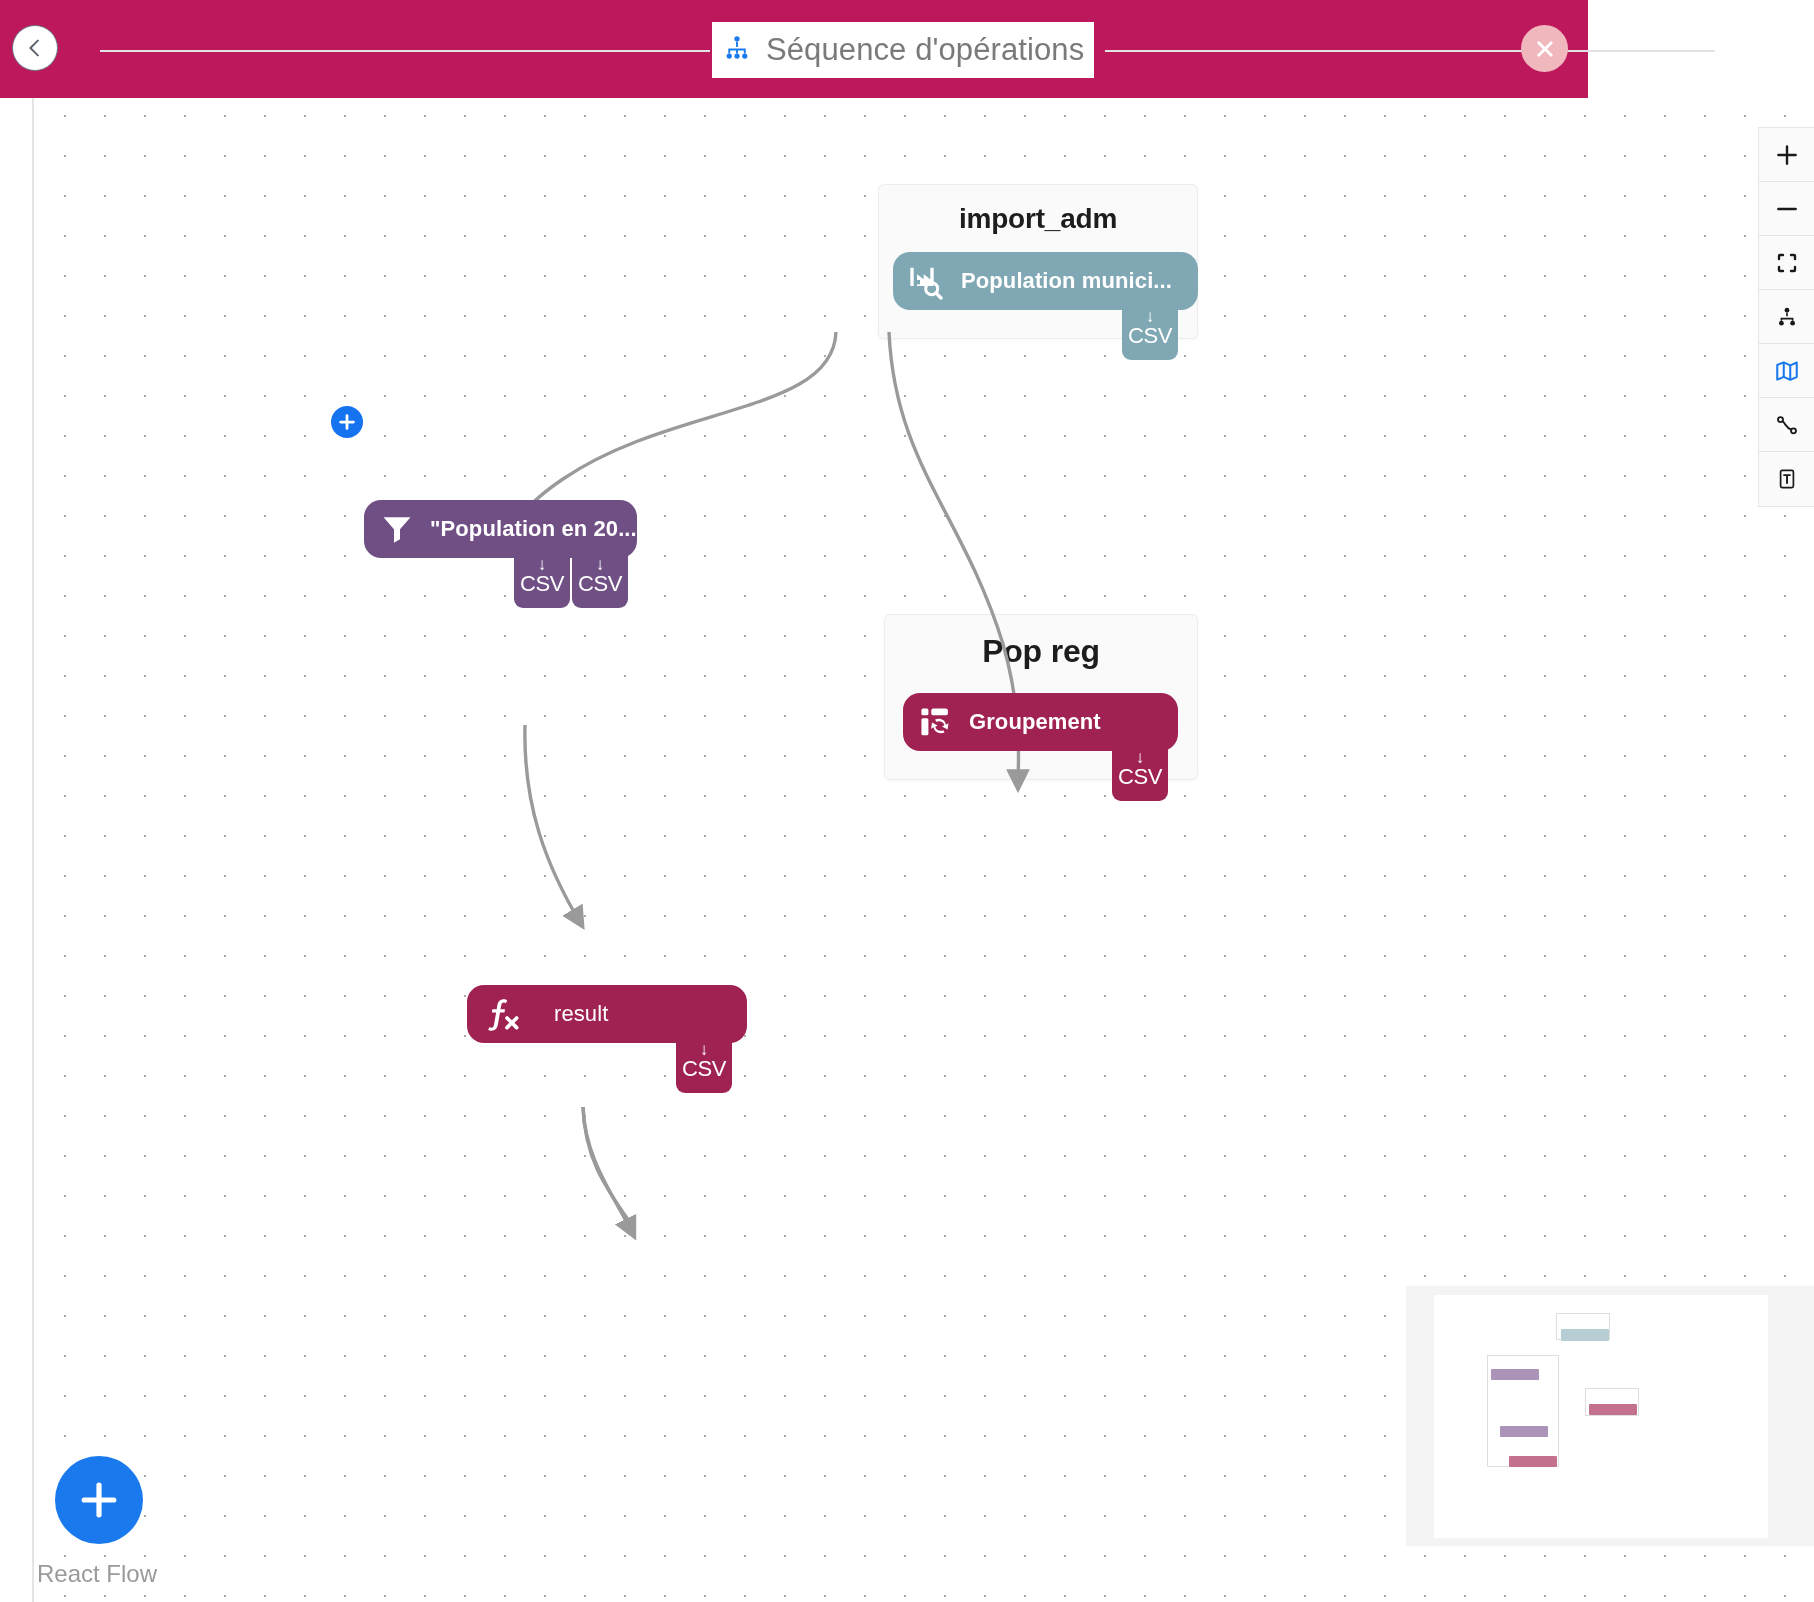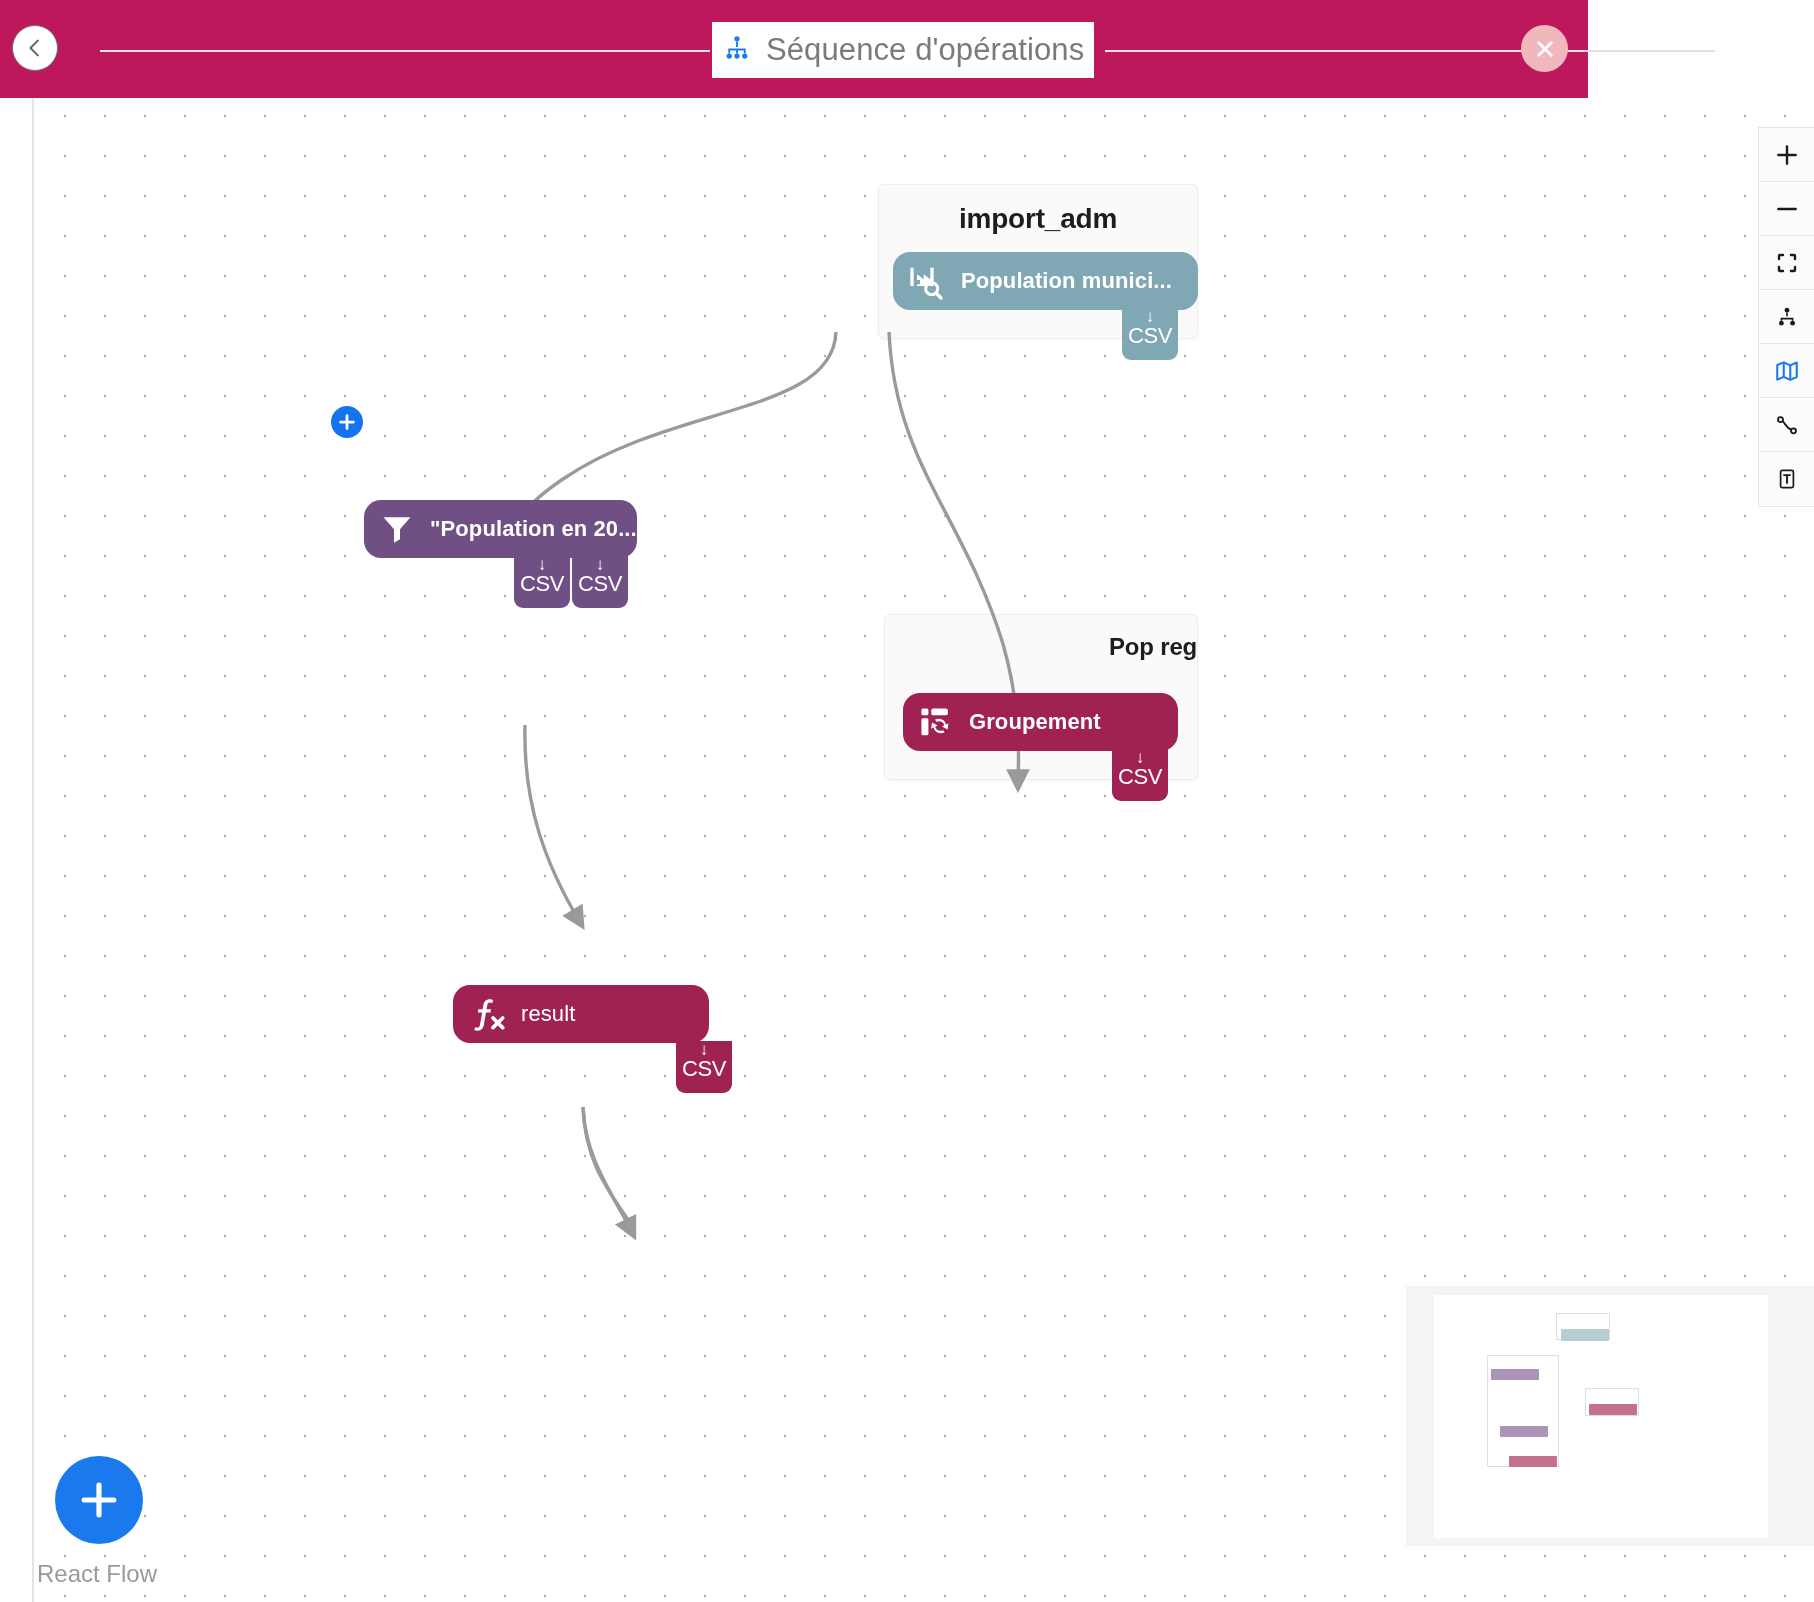--- a/index.html
+++ b/index.html
@@ -331,36 +331,36 @@
     <div class="csv-badge" style="left:481px; top:472px; background:#6f4f84;">
       <span class="arrow">↓</span>
       <span class="csv-text">CSV</span>
     </div>
     <div class="csv-badge" style="left:539px; top:472px; background:#6f4f84;">
       <span class="arrow">↓</span>
       <span class="csv-text">CSV</span>
     </div>
 
 
-    <div class="node" style="left:420px; top:901px; width:256px; background:#9f2252;">
+    <div class="node" style="left:434px; top:901px; width:280px; background:#9f2252;gap:19px;">
       <span class="node-icon">
         <svg width="40" height="40" viewBox="0 0 24 24" fill="#ffffff">
           <path d="M13.8 3.2c-2.4 0-3.6 1.3-4 3.6l-.4 2.4H6.8l-.3 1.9h2.6l-1.2 6.8c-.3 1.9-.8 2.4-1.6 2.4-.5 0-.9-.2-1.2-.5l-.8 1.6c.5.4 1.3.6 2.1.6 2.1 0 3.3-1.2 3.8-4l1.2-6.9h2.7l.3-1.9h-2.7l.4-2.2c.2-1.3.7-1.9 1.6-1.9.5 0 .9.2 1.2.5l.8-1.6c-.5-.5-1.2-.8-1.9-.8z"></path>
           <path d="M15.6 14.4 L21.4 20.2 M21.4 14.4 L15.6 20.2" stroke="#ffffff" stroke-width="2.2" stroke-linecap="round"></path>
         </svg>
       </span>
       <span class="node-label thin">result</span>
     </div>
     <div class="csv-badge" style="left:643px; top:957px; background:#9f2252;">
       <span class="arrow">↓</span>
       <span class="csv-text">CSV</span>
     </div>
 
     <div class="group" style="left:851px; top:530px; width:314px; height:166px;">
-      <div class="group-title" style="top:18px; font-size:24px;text-align:right;">Pop reg</div>
+      <div class="group-title" style="top:18px; font-size:32px;">Pop reg</div>
     </div>
     <div class="node" style="left:870px; top:609px; width:275px; background:#9f2252;">
       <span class="node-icon">
         <svg width="38" height="38" viewBox="0 0 24 24" fill="#ffffff">
           <rect x="2.8" y="3.4" width="4.4" height="4.4" rx="1"></rect>
           <rect x="9" y="3.4" width="10.5" height="4.4" rx="1.4"></rect>
           <rect x="2.8" y="9.6" width="4.4" height="10.8" rx="1"></rect>
           <path d="M11.4 10.4c3.2-1.3 6.4 0.2 6.9 3.3l1.6-.9-.6 3.9-3.5-1.9 1.5-.8c-.5-2.1-2.8-3.1-5.1-2.2z"></path>
           <path d="M17.4 18.6c-3.2 1.3-6.4-.2-6.9-3.3l-1.6.9.6-3.9 3.5 1.9-1.5.8c.5 2.1 2.8 3.1 5.1 2.2z"></path>
         </svg>

